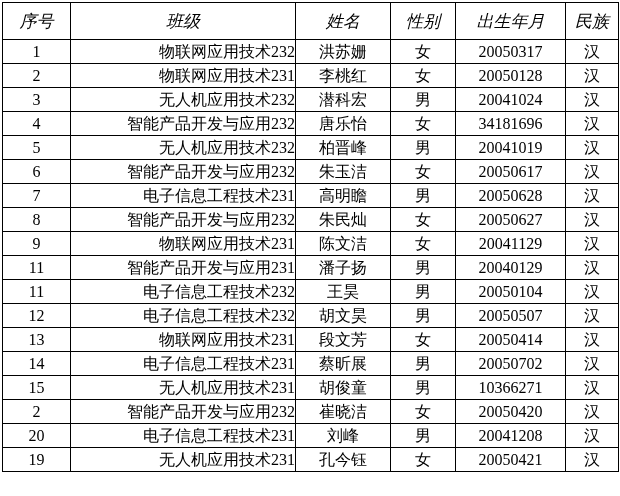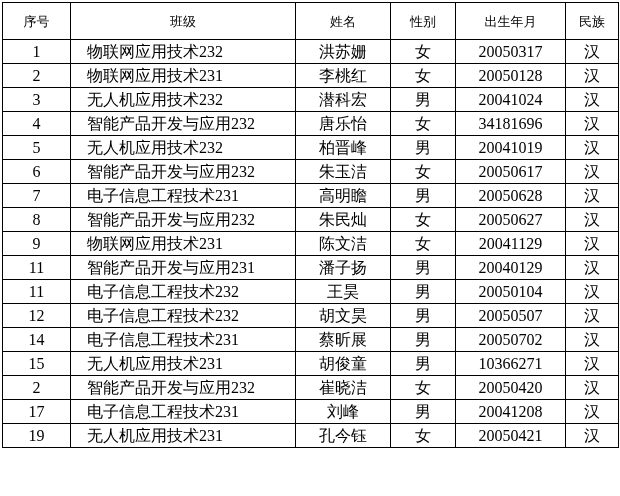--- a/index.html
+++ b/index.html
@@ -30,24 +30,24 @@
     text-align: center;
     vertical-align: middle;
     white-space: nowrap;
     overflow: hidden;
     font-weight: normal;
     font-size: 16px;
     line-height: 1;
   }
   table.roster thead tr { height: 37px; }
   table.roster tbody tr { height: 24px; }
-  table.roster thead th { font-size: 13px; }
+  table.roster thead th { font-size: 17px; font-style: italic; }
   
   table.roster tbody td.col-class {
-    text-align: left;
+    text-align: right;
     padding-left: 16px;
   }
   col.c-seq    { width: 68px;  }
   col.c-class  { width: 225px; }
   col.c-name   { width: 95px;  }
   col.c-gender { width: 65px;  }
   col.c-birth  { width: 110px; }
   col.c-ethnic { width: 53px;  }
 </style>
 </head>
@@ -164,20 +164,28 @@
         </tr>
         <tr>
           <td class="col-seq">12</td>
           <td class="col-class">电子信息工程技术232</td>
           <td class="col-name">胡文昊</td>
           <td class="col-gender">男</td>
           <td class="col-birth">20050507</td>
           <td class="col-ethnic">汉</td>
         </tr>
         <tr>
+          <td class="col-seq">13</td>
+          <td class="col-class">物联网应用技术231</td>
+          <td class="col-name">段文芳</td>
+          <td class="col-gender">女</td>
+          <td class="col-birth">20050414</td>
+          <td class="col-ethnic">汉</td>
+        </tr>
+        <tr>
           <td class="col-seq">14</td>
           <td class="col-class">电子信息工程技术231</td>
           <td class="col-name">蔡昕展</td>
           <td class="col-gender">男</td>
           <td class="col-birth">20050702</td>
           <td class="col-ethnic">汉</td>
         </tr>
         <tr>
           <td class="col-seq">15</td>
           <td class="col-class">无人机应用技术231</td>
@@ -188,21 +196,21 @@
         </tr>
         <tr>
           <td class="col-seq">2</td>
           <td class="col-class">智能产品开发与应用232</td>
           <td class="col-name">崔晓洁</td>
           <td class="col-gender">女</td>
           <td class="col-birth">20050420</td>
           <td class="col-ethnic">汉</td>
         </tr>
         <tr>
-          <td class="col-seq">17</td>
+          <td class="col-seq">20</td>
           <td class="col-class">电子信息工程技术231</td>
           <td class="col-name">刘峰</td>
           <td class="col-gender">男</td>
           <td class="col-birth">20041208</td>
           <td class="col-ethnic">汉</td>
         </tr>
         <tr>
           <td class="col-seq">19</td>
           <td class="col-class">无人机应用技术231</td>
           <td class="col-name">孔今钰</td>

